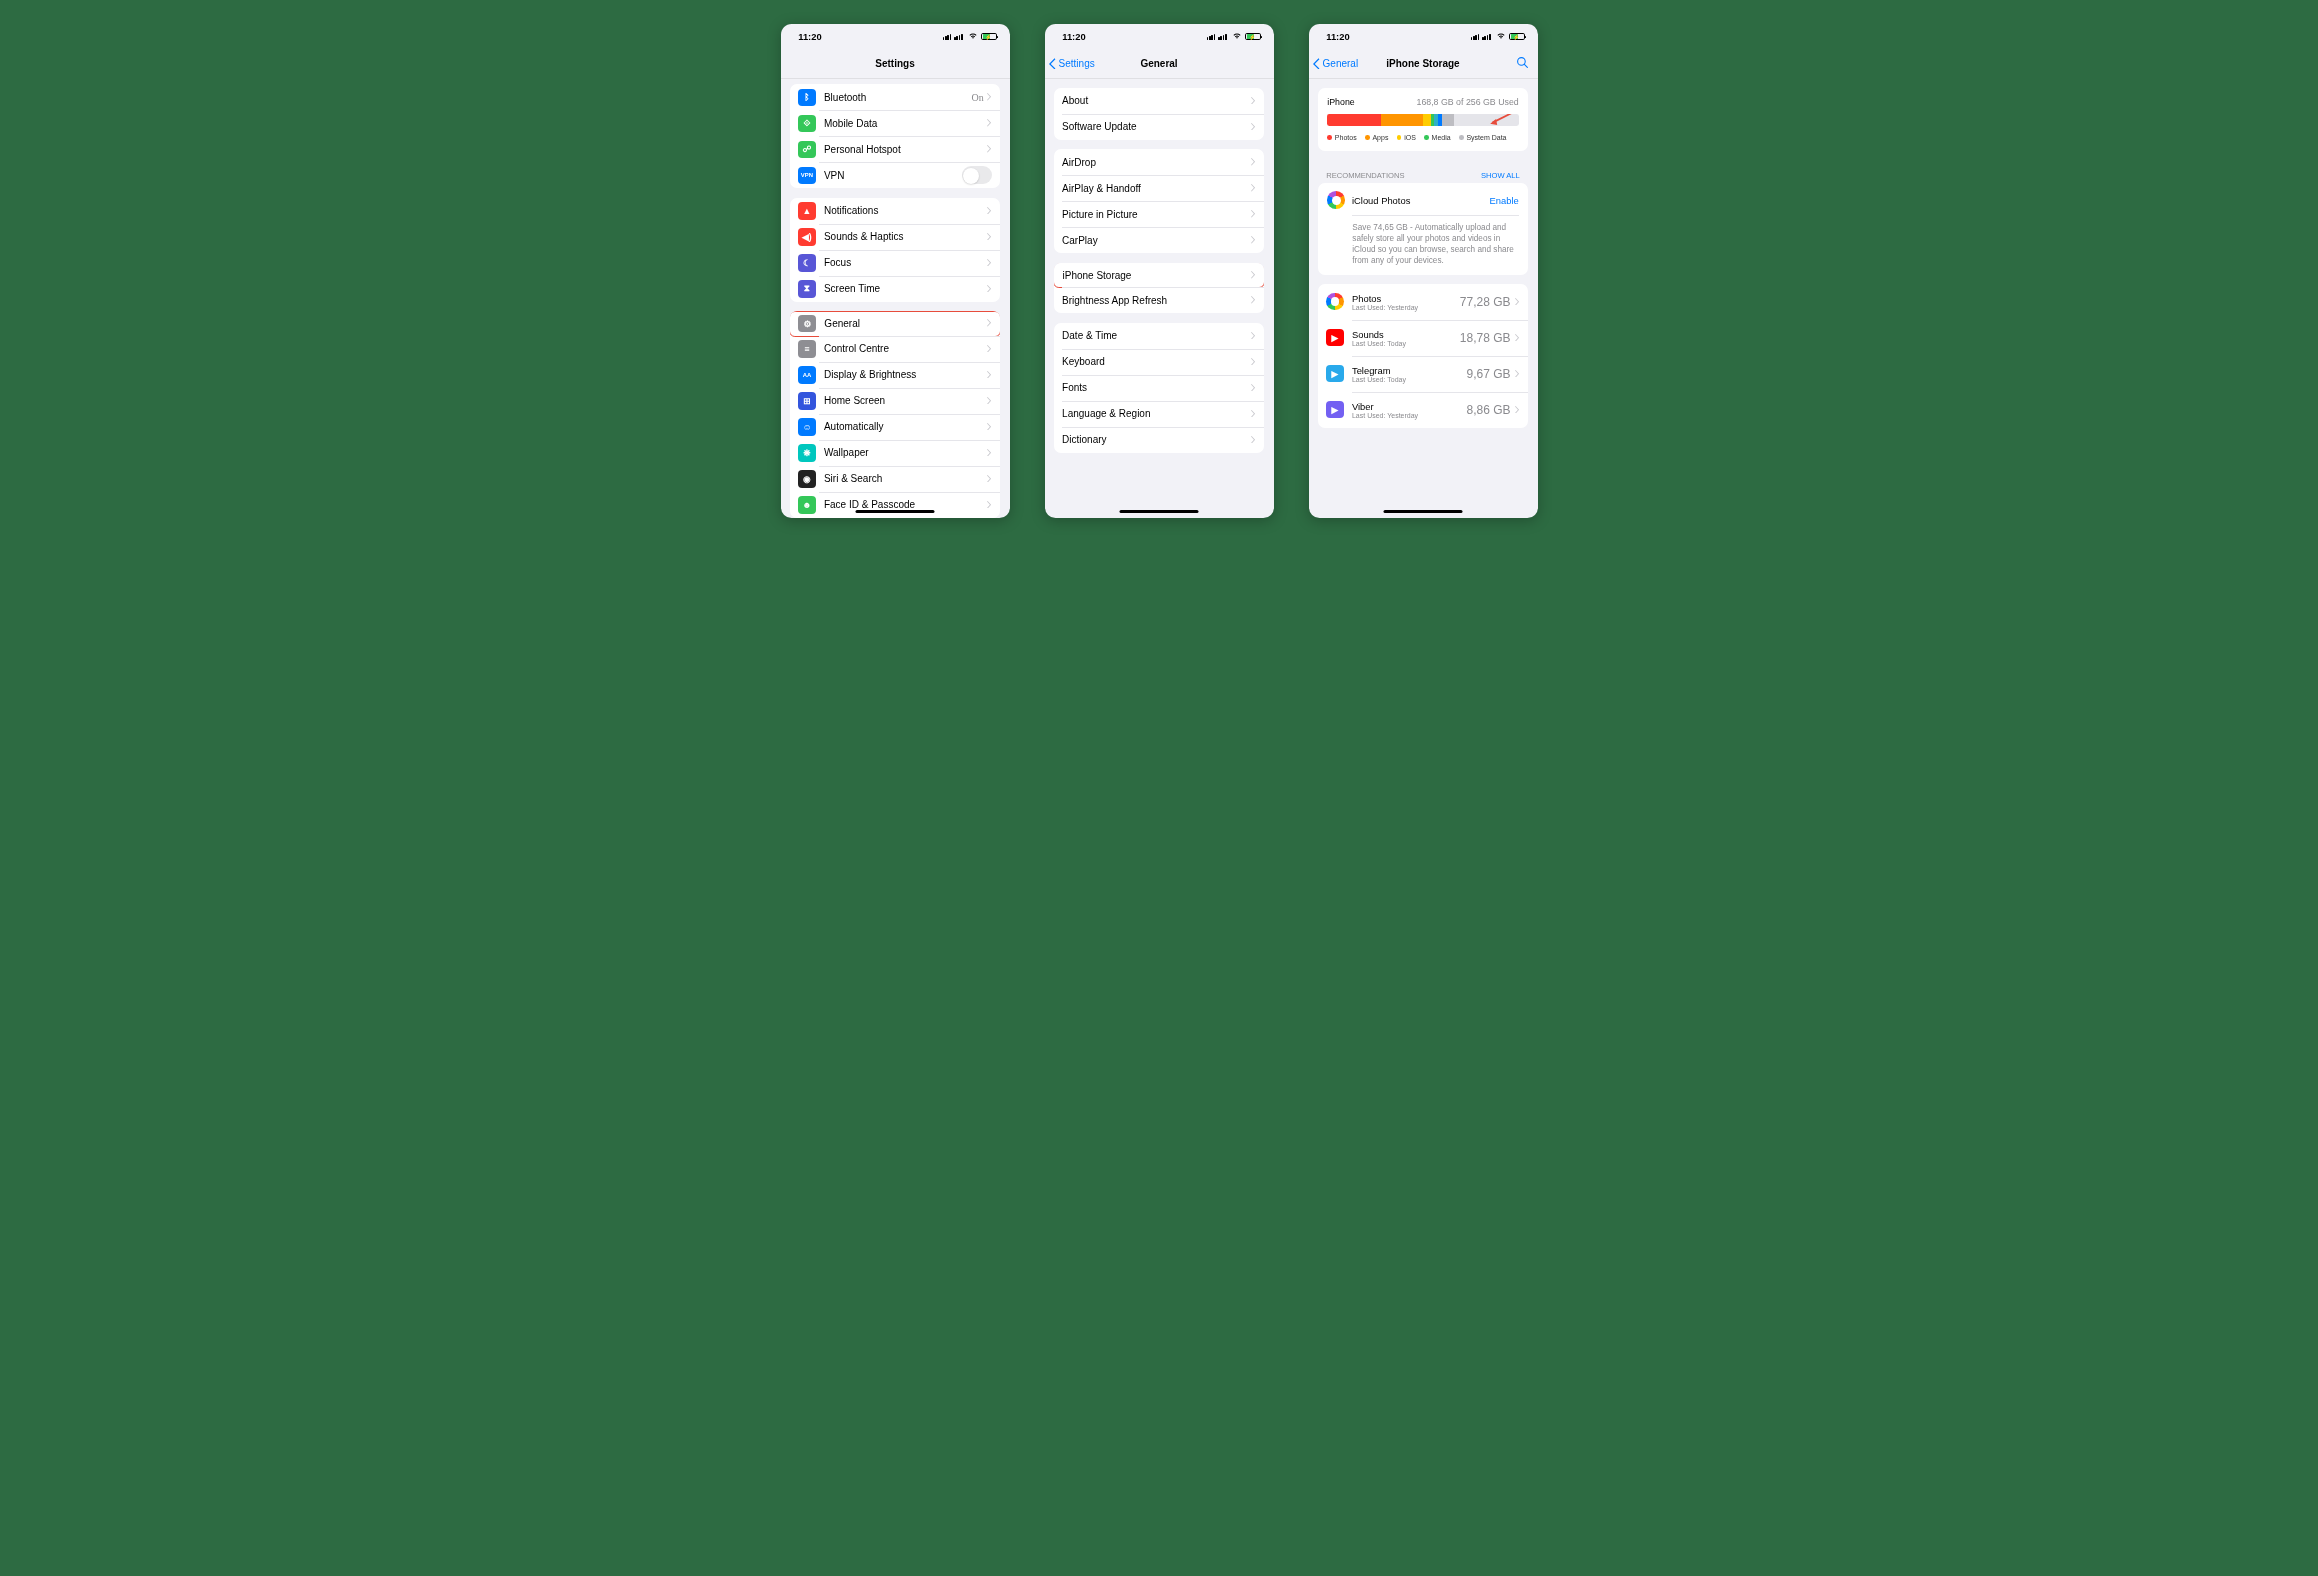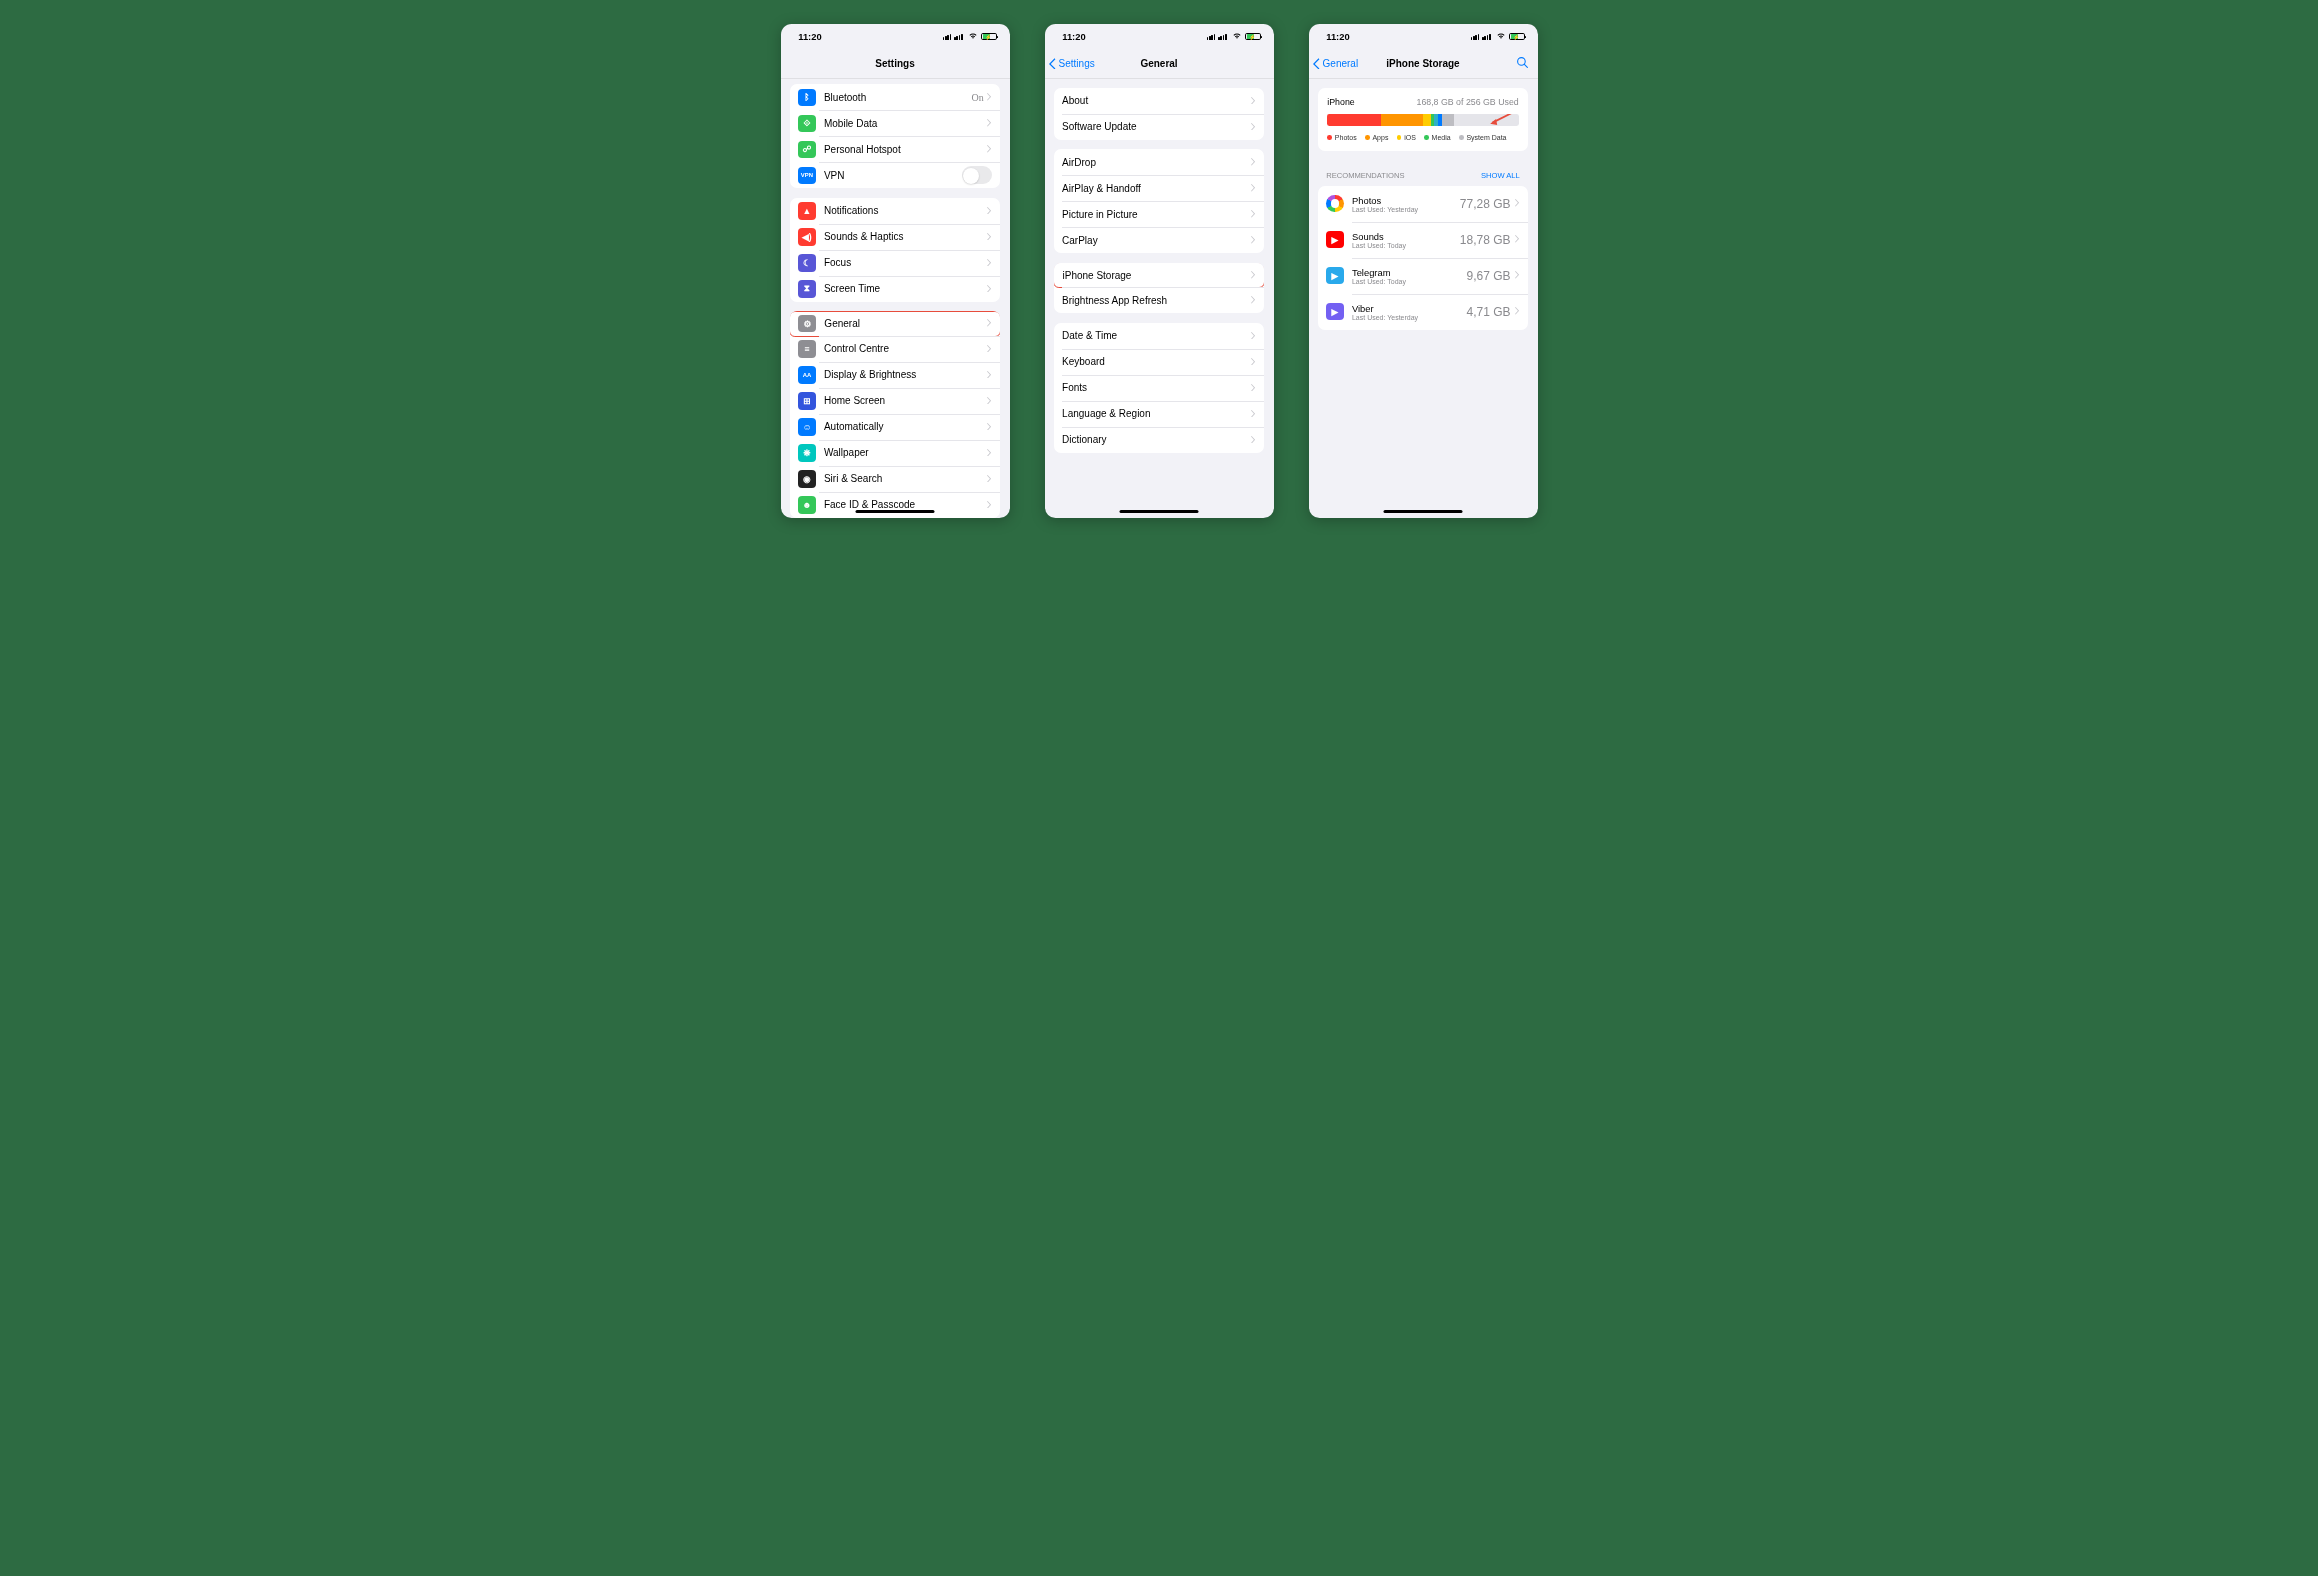--- a/index.html
+++ b/index.html
@@ -500,20 +500,28 @@
           <span><span class="dot" style="background:#ffcc00"></span>iOS</span>
           <span><span class="dot" style="background:#34c759"></span>Media</span>
           <span><span class="dot" style="background:#bdbdc2"></span>System Data</span>
         </div>
     </div>
     <div class="section-head">
       <span>RECOMMENDATIONS</span>
       <span class="link">SHOW ALL</span>
     </div>
     <div id="recs">
+        <div class="rec-card">
+          <div class="rec-top">
+            <div class="rec-icon flower"></div>
+            <div class="rec-title">iCloud Photos</div>
+            <div class="rec-action">Enable</div>
+          </div>
+          <div class="rec-desc">Save 74,65 GB - Automatically upload and safely store all your photos and videos in iCloud so you can browse, search and share from any of your devices.</div>
+        </div>
       </div>
     <div class="group" id="appsList" style="margin-top:2.4px;">
         <div class="app-row">
           <div class="app-icon flower"></div>
           <div class="app-meta">
             <div class="app-name">Photos</div>
             <div class="app-sub">Last Used: Yesterday</div>
           </div>
           <div class="app-size">77,28 GB</div>
           <span class="chev"><svg viewBox="0 0 8 13">
@@ -541,21 +549,21 @@
           <span class="chev"><svg viewBox="0 0 8 13">
               <path fill="#c7c7cc" d="M1 0l6 6.5L1 13 0 12l5-5.5L0 1z"></path>
             </svg></span>
         </div>
         <div class="app-row">
           <div class="app-icon" style="background:#7360f2;display:flex;align-items:center;justify-content:center;color:#fff;font-size:9.4px">▶</div>
           <div class="app-meta">
             <div class="app-name">Viber</div>
             <div class="app-sub">Last Used: Yesterday</div>
           </div>
-          <div class="app-size">4,71 GB</div>
+          <div class="app-size">8,86 GB</div>
           <span class="chev"><svg viewBox="0 0 8 13">
               <path fill="#c7c7cc" d="M1 0l6 6.5L1 13 0 12l5-5.5L0 1z"></path>
             </svg></span>
         </div>
       </div>
   </div>
   <div class="home-ind"></div>
 </div>
 
 

